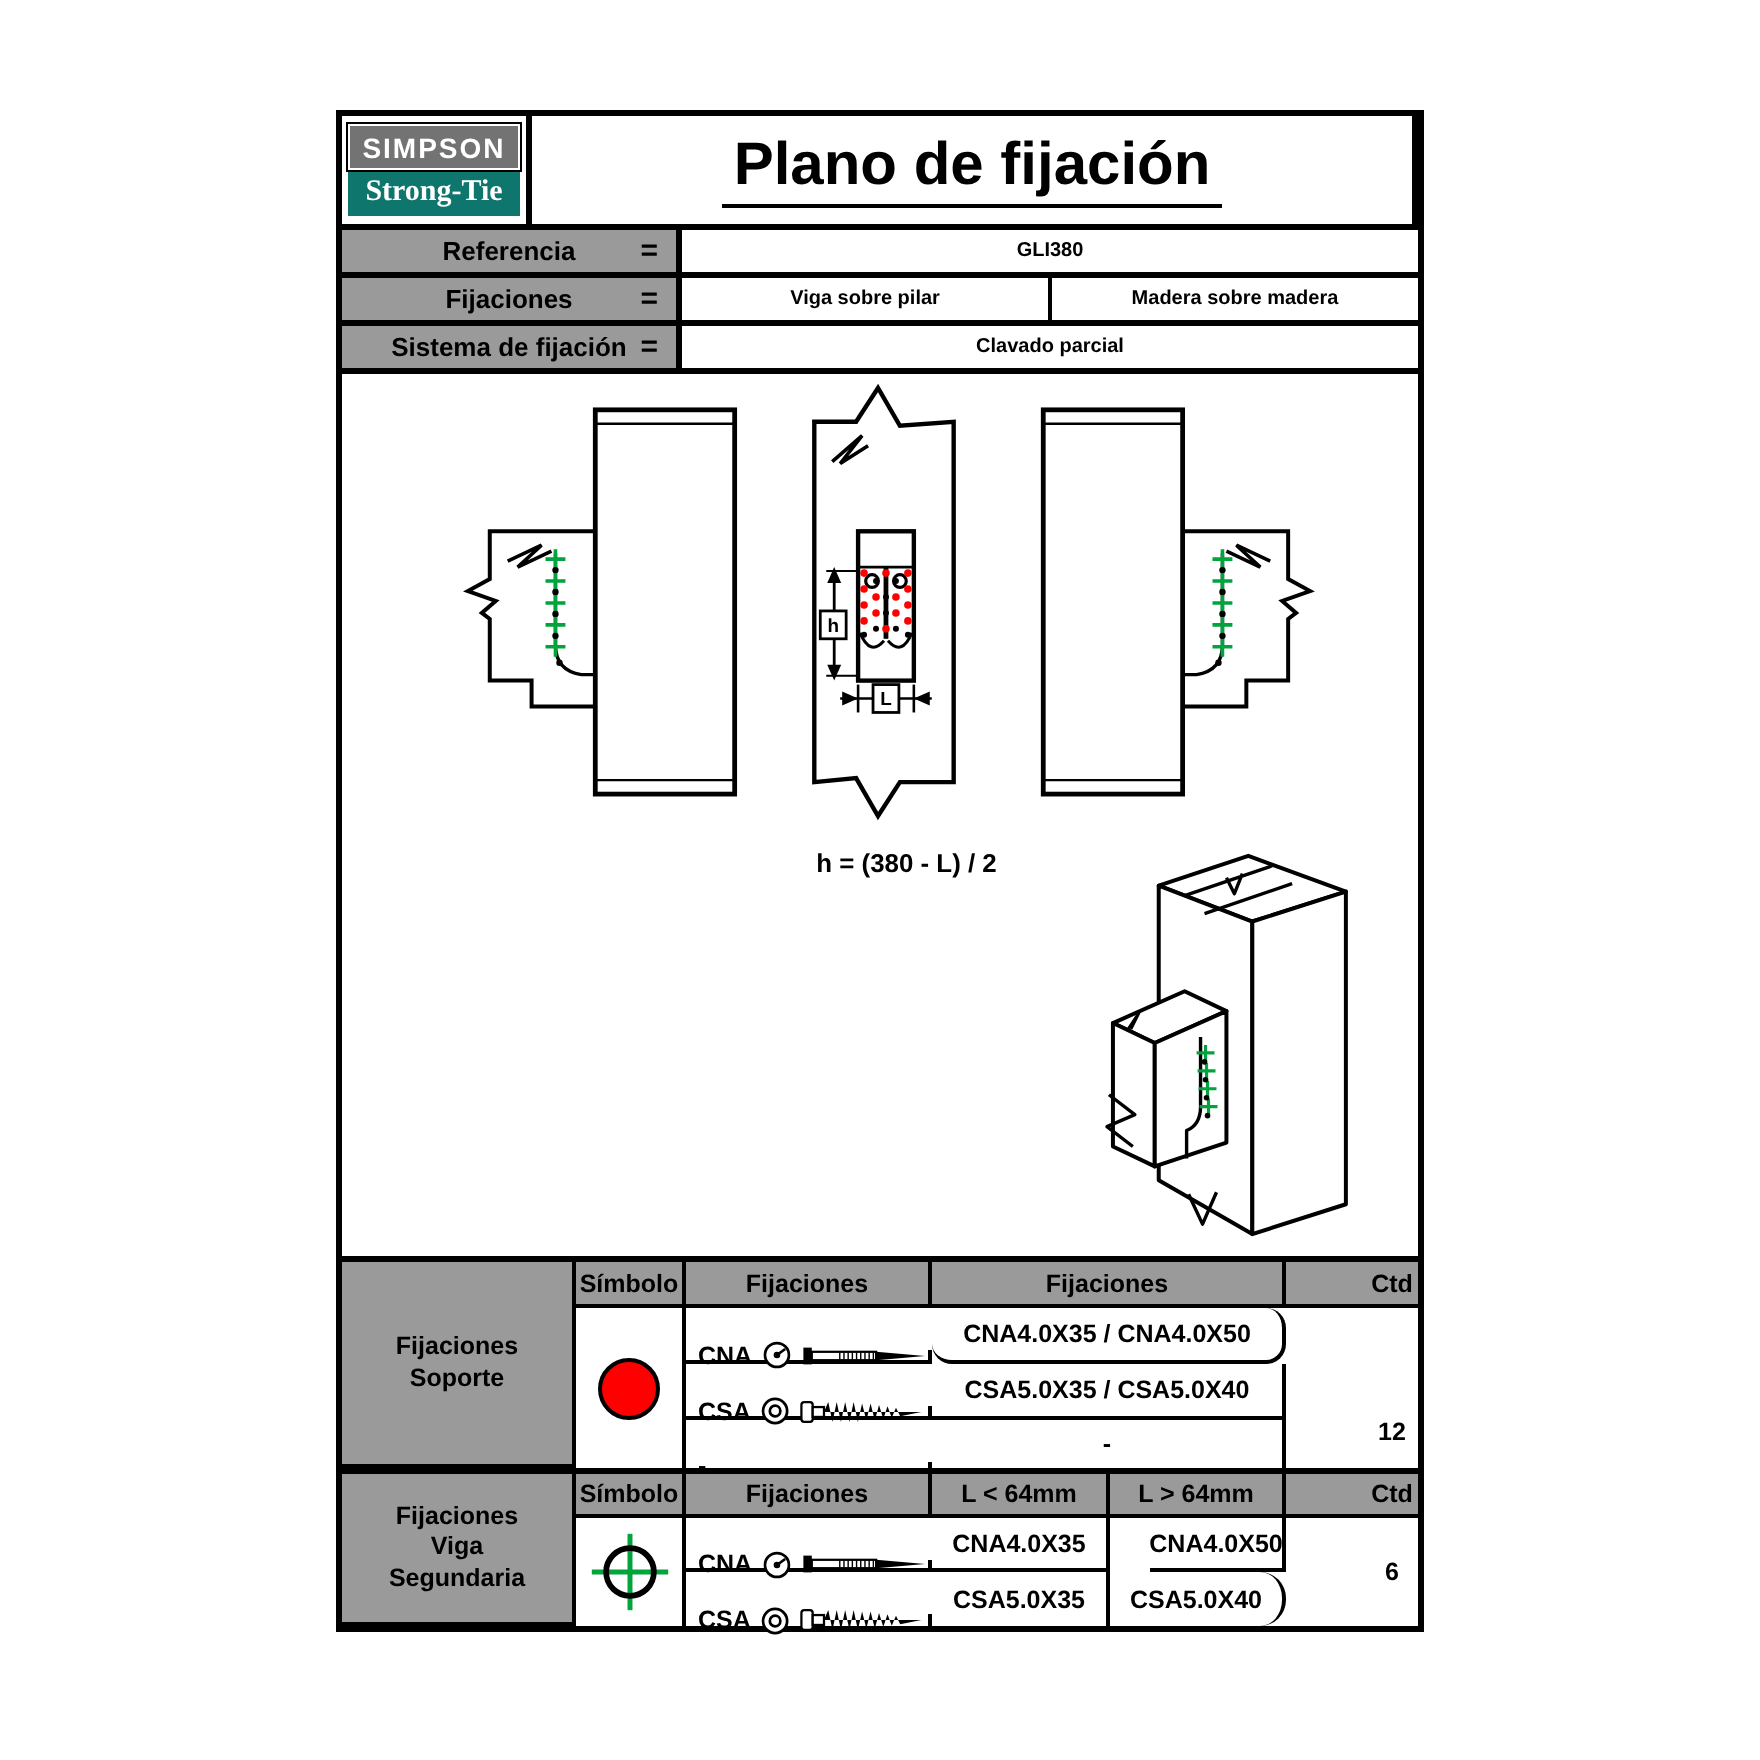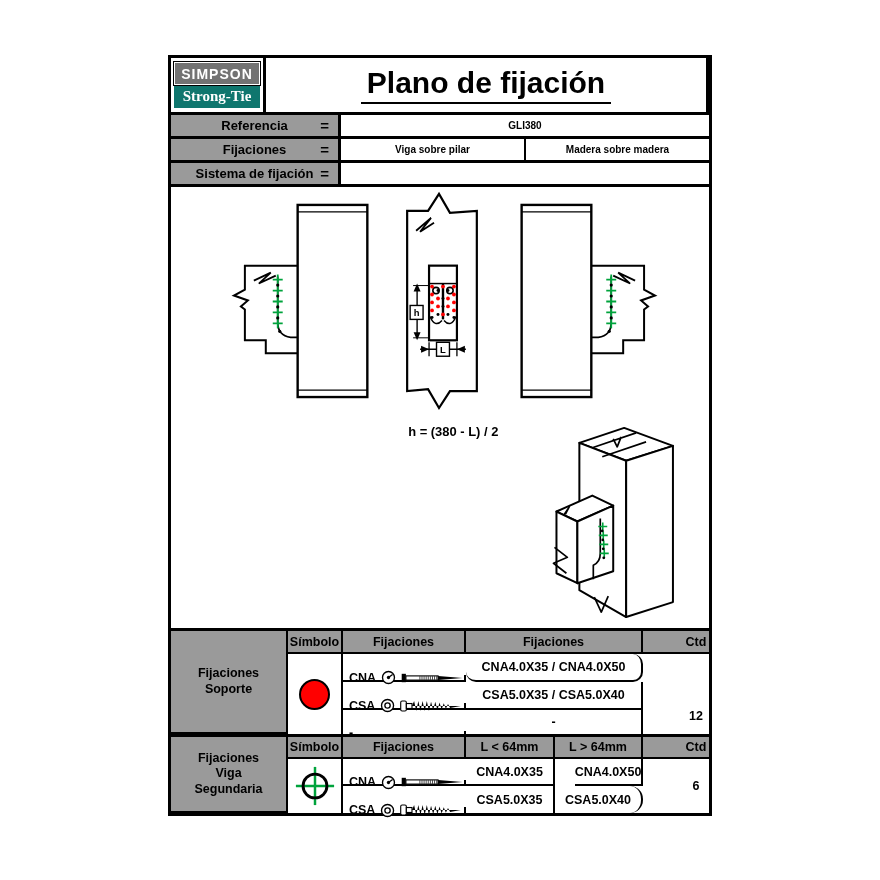--- a/index.html
+++ b/index.html
@@ -87,20 +87,23 @@
     <div class="info-vals">
       <div class="info-val">Viga sobre pilar</div>
       <div class="info-val">Madera sobre madera</div>
     </div>
   </div>
   <div class="sec mt info-row">
     <div class="info-label">
       <span>Sistema de fijación</span>
       <span class="eq">=</span>
     </div>
+    <div class="info-vals">
+        <div class="info-val">Clavado parcial</div>
+      </div>
   </div>
 
   <div class="sec mt drawing">
     <svg viewBox="0 0 540 443">
       <defs>
         <g id="sv">
           <path d="M127,79 H74 V103 L63,109 L77,114 L70,120 L74,123 V154 H95 V167 H128" fill="#fff" stroke="#000" stroke-width="2"></path>
           <path d="M83,94 L100,86 L88,97 L105,89" fill="none" stroke="#000" stroke-width="1.8"></path>
           <path d="M107,90 V136 Q107,149 120,151 H127" fill="none" stroke="#000" stroke-width="1.7"></path>
           <g stroke="#00a33c" stroke-width="1.8">

